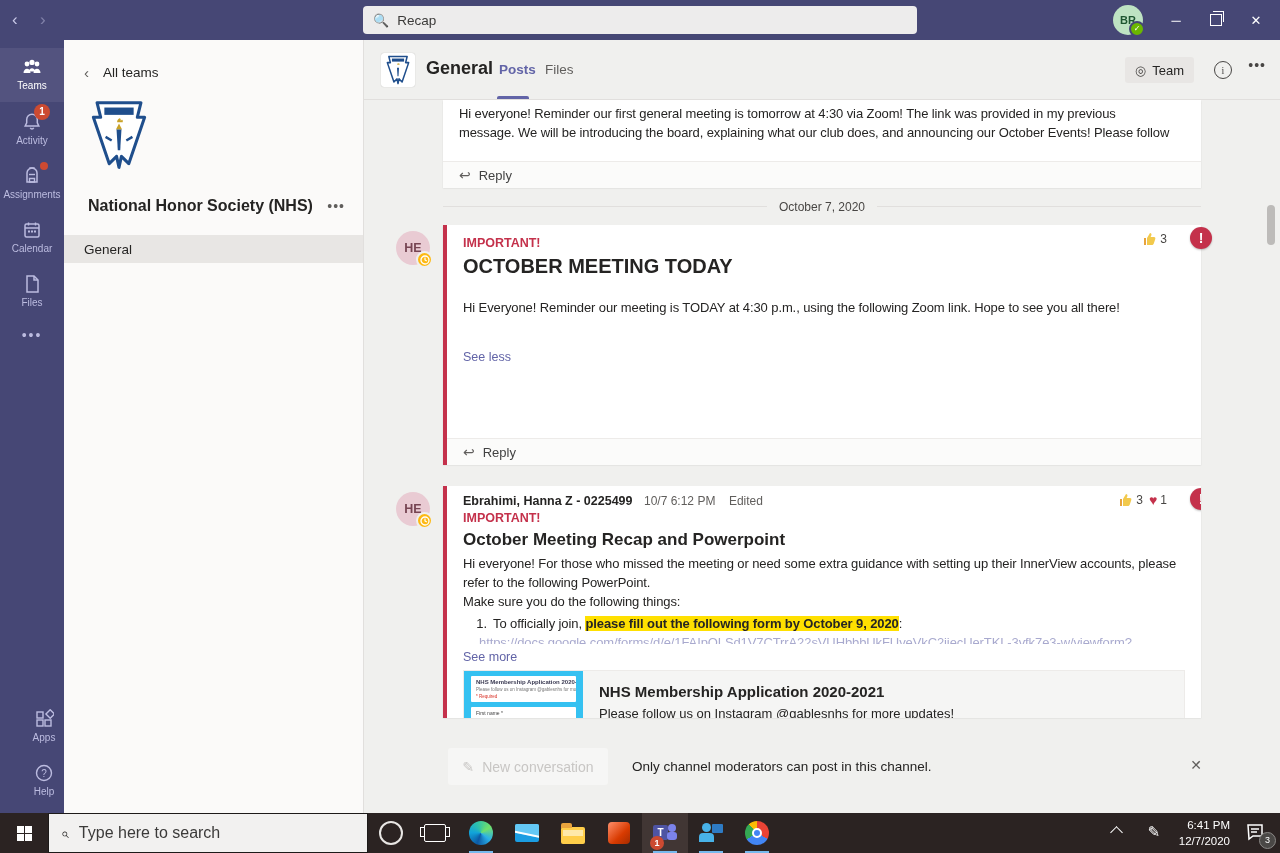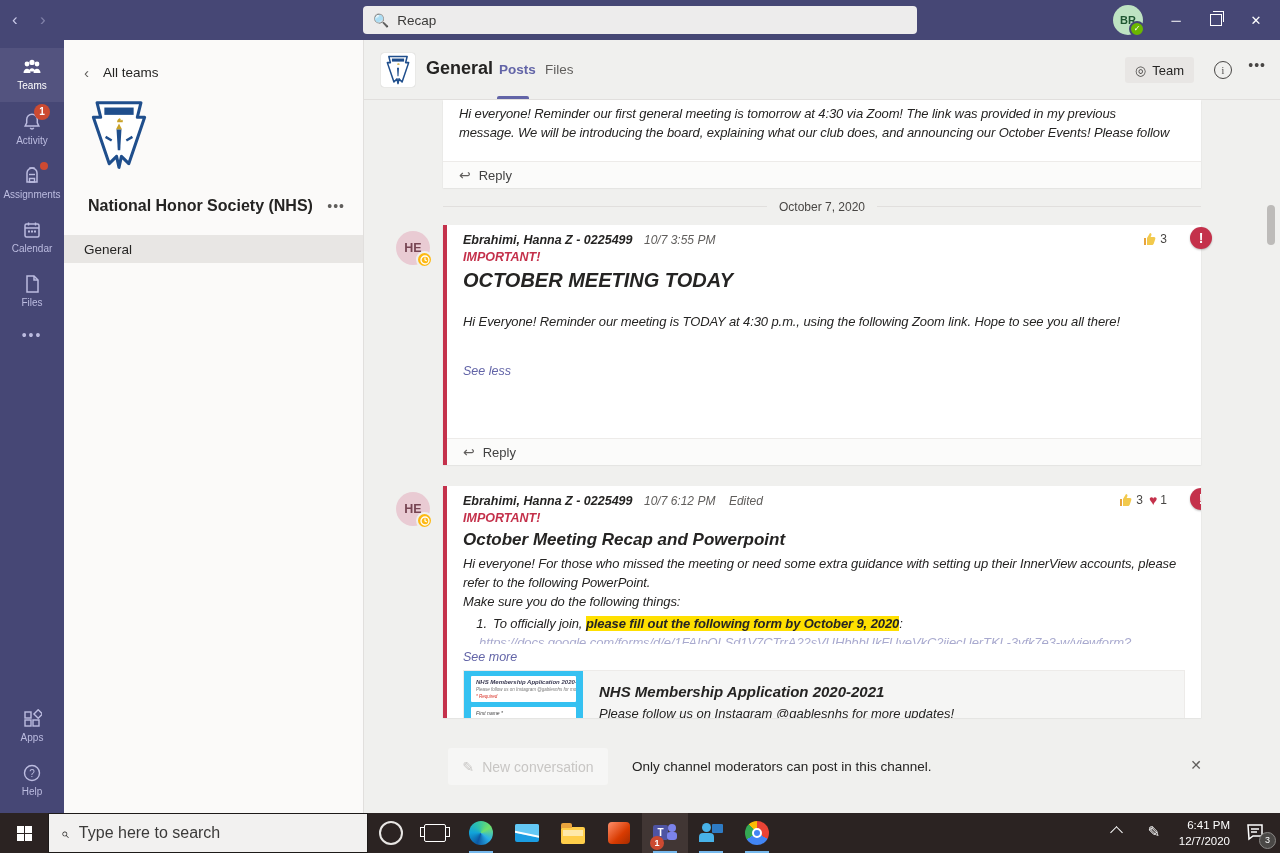--- a/index.html
+++ b/index.html
@@ -26,21 +26,21 @@
 
   
   .rail{position:absolute;left:0;top:40px;bottom:40px;width:64px;background:#464775;}
   .rail-item{position:relative;width:64px;height:54px;display:flex;flex-direction:column;align-items:center;justify-content:center;color:#BCBCE0;}
   .rail-item.active{background:#53537F;color:#fff;}
   .rail-item .lbl{font-size:10px;margin-top:3px;}
   .rail-item svg{display:block;}
   .rail-badge{position:absolute;top:2px;left:34px;min-width:16px;height:16px;border-radius:8px;background:#CC4A31;
     color:#fff;font-size:10px;line-height:16px;text-align:center;padding:0 2px;box-sizing:border-box;font-weight:bold;}
   .rail-dot{position:absolute;top:6px;left:40px;width:8px;height:8px;border-radius:50%;background:#CC4A31;}
-  .rail-bottom{position:absolute;bottom:6px;left:0;width:64px;}
+  .rail-bottom{position:absolute;bottom:6px;left:12px;width:64px;}
   .rail-more{font-size:14px;letter-spacing:2px;}
 
   
   .panel{position:absolute;left:64px;top:40px;bottom:40px;width:300px;background:#FBFAF9;border-right:1px solid #E1DFDD;box-sizing:border-box;}
   .panel-head{display:flex;align-items:center;padding:24px 0 0 20px;font-size:13.5px;color:#252423;}
   .panel-head .chev{color:#605E5C;font-size:15px;margin-right:14px;}
   .panel-logo{margin:18px 0 0 24px;width:62px;height:72px;}
   .team-title-row{display:flex;align-items:center;justify-content:space-between;padding:22px 18px 0 24px;text-align:right;}
   .team-title{font-size:16px;font-weight:bold;color:#252423;}
   .team-more{color:#605E5C;font-size:14px;letter-spacing:1px;}
@@ -64,21 +64,21 @@
   .hdr-more{position:absolute;right:14px;top:17px;color:#484644;font-size:14px;letter-spacing:1px;}
 
   
   .list{position:absolute;top:60px;left:0;right:0;height:680px;overflow:hidden;}
   .msg-card{position:relative;margin-left:79px;width:758px;background:#fff;box-shadow:0 .5px 1.5px rgba(0,0,0,.12);box-sizing:border-box;}
   .msg-card.important{border-left:4px solid #C4314B;}
   .msg-avatar{position:absolute;left:32px;width:34px;height:34px;border-radius:50%;background:#E9CBD3;
     color:#774553;font-size:12.5px;font-weight:bold;display:flex;align-items:center;justify-content:center;}
   .away-badge{position:absolute;right:-3px;bottom:-3px;width:13px;height:13px;border-radius:50%;background:#FDB913;border:2px solid #F0F0EE;box-sizing:content-box;}
   .away-badge svg{display:block;margin:1.5px;}
-  .msg-pad{padding:8px 16px 0 16px;font-style:italic;}
+  .msg-pad{padding:8px 16px 0 16px;}
   .msg-head{font-size:12.5px;}
   .msg-author{font-weight:bold;color:#252423;}
   .msg-time{color:#605E5C;margin-left:8px;font-size:12px;}
   .msg-edited{color:#605E5C;margin-left:10px;font-size:12px;}
   .msg-important{color:#C4314B;font-weight:bold;font-size:12.5px;margin-top:3px;}
   .msg-title-lg{font-size:20px;font-weight:600;color:#252423;margin-top:5px;}
   .msg-title-md{font-size:17px;font-weight:600;color:#252423;margin-top:5px;}
   .msg-body{font-size:13px;line-height:19px;color:#252423;letter-spacing:-0.1px;}
   .msg-line{white-space:nowrap;overflow:hidden;}
   .bold{font-weight:bold;}
@@ -336,24 +336,20 @@
             <svg width="14" height="14" viewBox="0 0 14 14">
               <path d="M1 6h2v7H1z" fill="#E8A33D"></path>
               <path d="M4 13V6l3-5c1.2 0 1.8 1 1.4 2.2L7.6 5H11c1.1 0 1.6 1 1.3 1.9l-1.5 4.6c-.3.9-.9 1.5-1.9 1.5z" fill="#F2C94C"></path>
             </svg>
             <span class="cnt">3</span>
           </div>
           <div class="imp-badge">
               <span>!</span>
             </div>
           <div class="msg-pad">
-            <div class="msg-head">
-              <span class="msg-author">Ebrahimi, Hanna Z - 0225499</span>
-              <span class="msg-time">10/7 3:55 PM</span>
-            </div>
             <div class="msg-important">IMPORTANT!</div>
             <div class="msg-title-lg">OCTOBER MEETING TODAY</div>
             <div class="msg-body msg-line" style="margin-top:20px;">Hi Everyone! Reminder our meeting is TODAY at 4:30 p.m., using the following Zoom link. Hope to see you all there!</div>
             <div style="margin-top:30px;"><span class="see-toggle">See less</span></div>
           </div>
           <div class="reply-row">
             <span class="arr">↩</span>
             <span>Reply</span>
           </div>
         </div>

